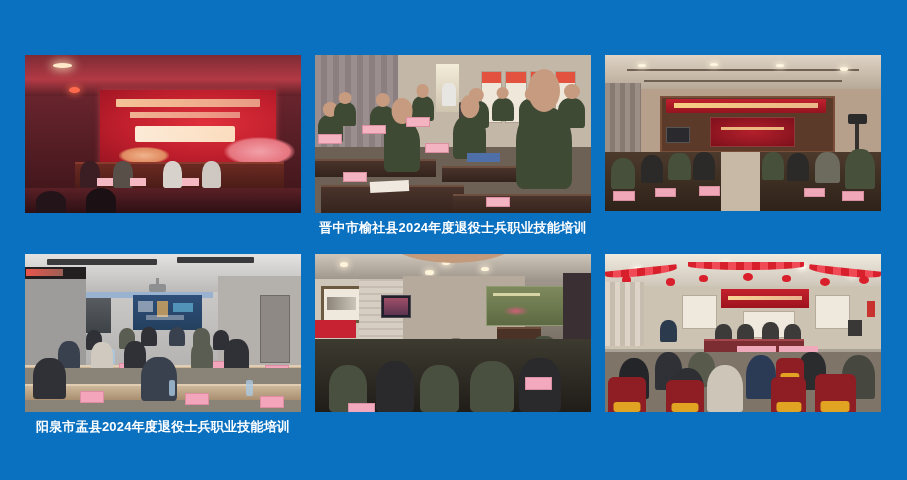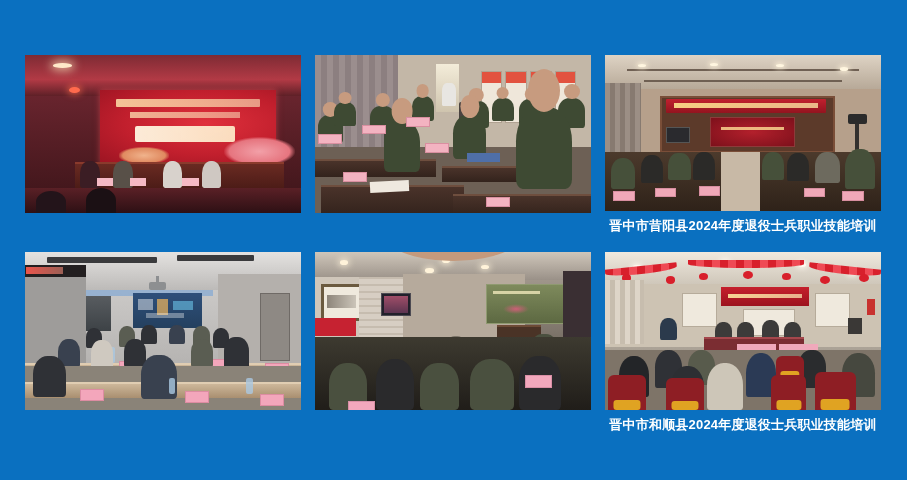--- a/index.html
+++ b/index.html
@@ -411,20 +411,21 @@
           <div class="pink k3"></div>
           <div class="pink k4"></div>
         <div class="lay bluebk"></div>
         <div class="desk d2"></div>
           <div class="desk d4"></div>
         <div class="pink k5"></div>
           <div class="pink k6"></div>
         <div class="lay paper"></div>
       </div>
     </div>
+    <div class="caption" style="color: rgb(255, 255, 255);">晋中市榆社县2024年度退役士兵职业技能培训</div>
   </div>
 
   <div class="cell shortpic">
     <div class="photo">
       <div class="scene p3 blur">
         <div class="lay ceil"></div>
         <div class="beam b1"></div>
           <div class="beam b2"></div>
         <div class="dl l1"></div>
           <div class="dl l2"></div>
@@ -451,21 +452,20 @@
           <div class="pers d q6"></div>
         <div class="pers c q7"></div>
           <div class="pers g q8"></div>
         <div class="tag t1"></div>
           <div class="tag t2"></div>
           <div class="tag t3"></div>
         <div class="tag t4"></div>
           <div class="tag t5"></div>
       </div>
     </div>
-    <div class="caption" style="color: rgb(255, 255, 255);">晋中市昔阳县2024年度退役士兵职业技能培训</div>
   </div>
 
   <div class="cell">
     <div class="photo">
       <div class="scene p4 blur">
         <div class="lay ceil"></div>
         <div class="vent v1"></div>
           <div class="vent v2"></div>
         <div class="lay wallR"></div>
           <div class="lay door"></div>
@@ -508,20 +508,21 @@
           <div class="st n r3b"></div>
         <div class="nm n1"></div>
           <div class="nm n2"></div>
           <div class="nm n3"></div>
         <div class="bot w1"></div>
           <div class="bot w2"></div>
         <div class="r4a"></div>
           <div class="r4b"></div>
       </div>
     </div>
+    <div class="caption" style="color: rgb(255, 255, 255);">阳泉市盂县2024年度退役士兵职业技能培训</div>
   </div>
 
   <div class="cell">
     <div class="photo">
       <div class="scene p5 blur">
         <div class="lay ceil"></div>
         <div class="dl a"></div>
           <div class="dl b"></div>
           <div class="dl c"></div>
           <div class="dl d"></div>
@@ -622,16 +623,15 @@
             <i class="bow"></i>
           </div>
         <div class="chair c3">
             <i class="bow"></i>
           </div>
         <div class="chair c4">
             <i class="bow"></i>
           </div>
       </div>
     </div>
-    <div class="caption" style="color: rgb(255, 255, 255);">晋中市和顺县2024年度退役士兵职业技能培训</div>
   </div>
 
 </div>
 
 </body></html>

